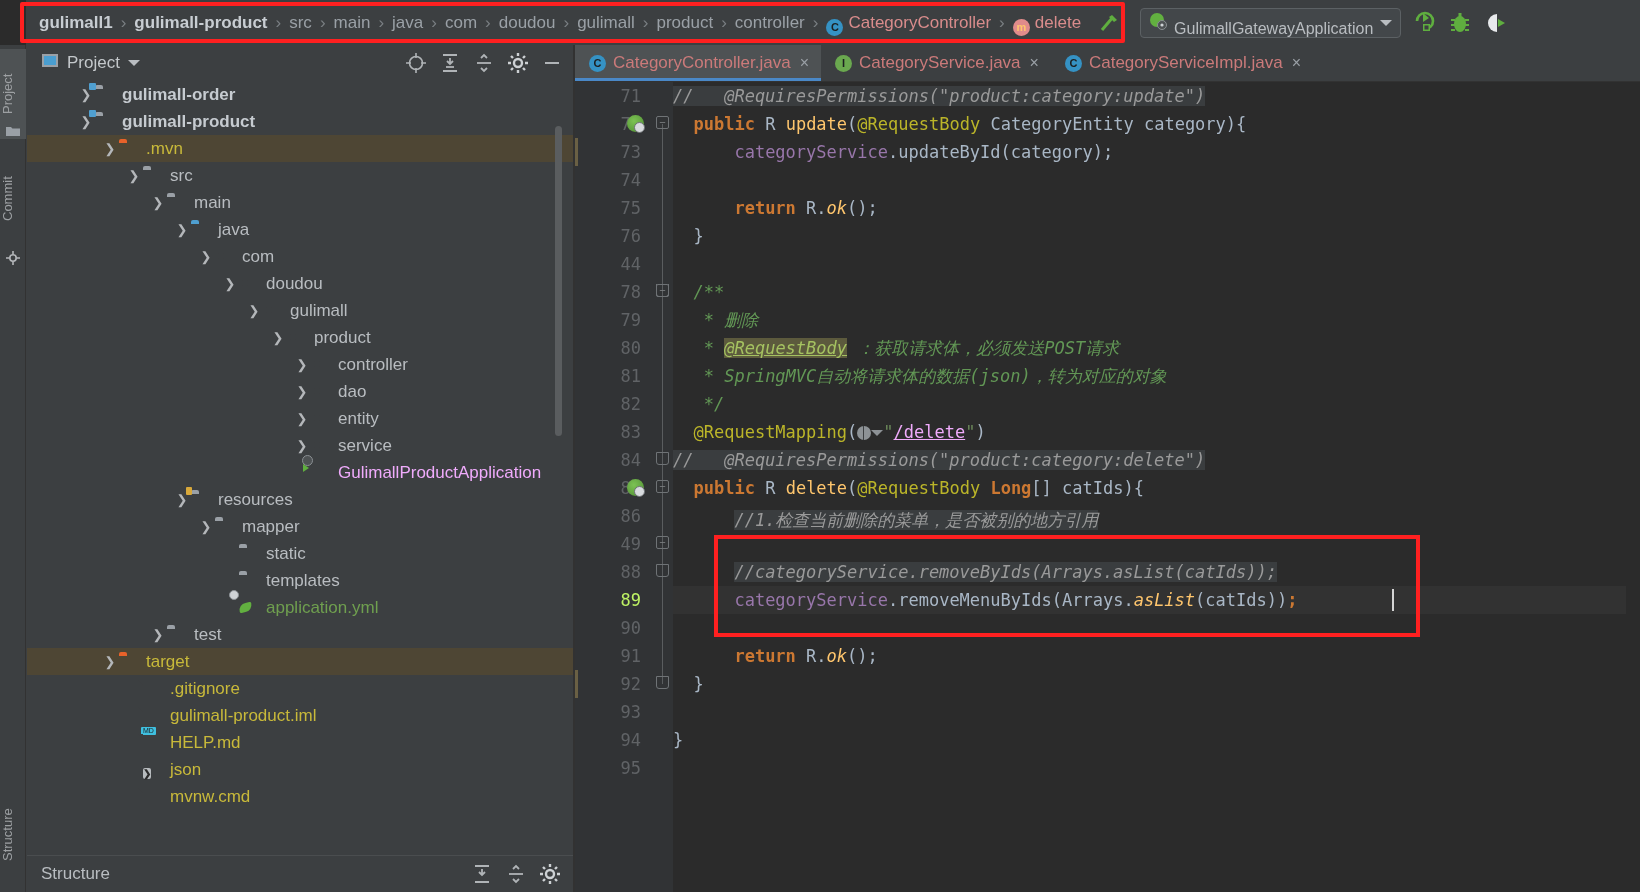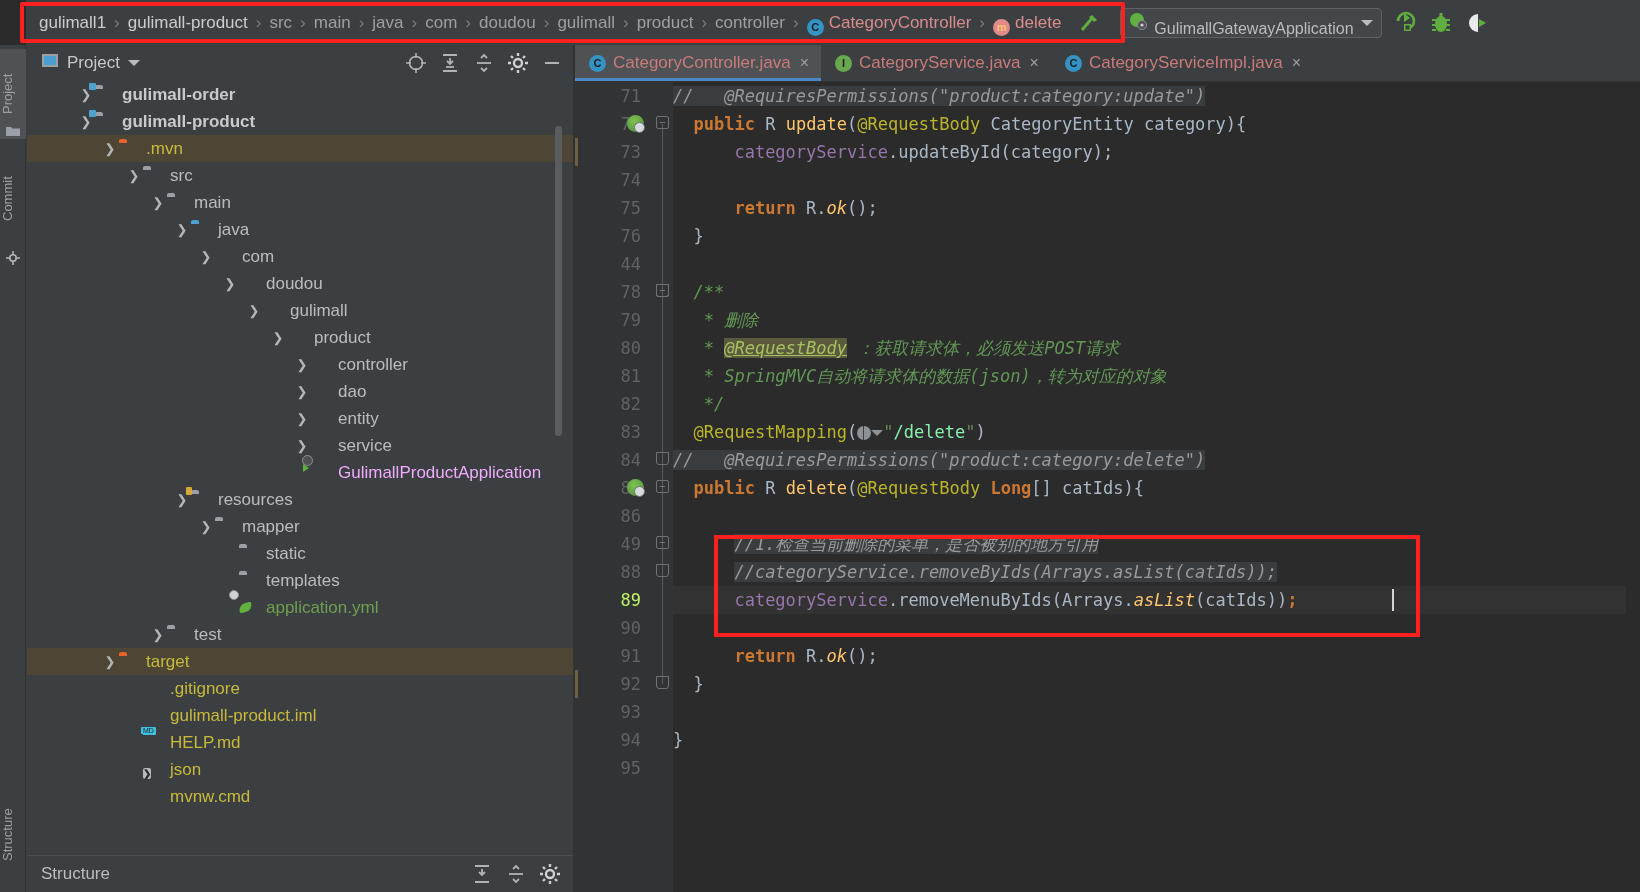--- a/index.html
+++ b/index.html
@@ -34,21 +34,21 @@
     gap: 0px;
     flex: none;
   }
   .crumb {
     font-size: 17px;
     color: #a9b7c6;
     padding: 0 7px;
     white-space: nowrap;
     line-height: 45px;
   }
-  .crumb.bold { font-weight: normal; color: #c8cdd2; }
+  .crumb.bold { font-weight: bold; color: #c8cdd2; }
   .crumb.dim  { color: #9aa0a6; }
   .crumb-sep {
     color: #7a7f83; font-size: 17px; padding: 0 1px;
   }
   .crumb-icon {
     display: inline-block;
     width: 17px; height: 17px; border-radius: 50%;
     margin-right: 5px;
     vertical-align: -3px;
     font-size: 11px; font-weight: bold;
@@ -347,21 +347,21 @@
     position:absolute; width: 2px; height: 22px; background:#d4d4d4; top:3px;
   }
 
   
   .kw   { color: #cc7832; font-weight: bold; }
   .cmt-h{ color: #9a9a9a; font-style: italic; background:#3a3d3f; }
   .jdoc { color: #629755; font-style: italic; }
   .jdoc-tag { color: #a5c261; font-style: italic; text-decoration: underline; background:#5c5a3d; }
   .anno { color: #bbb529; }
   .str  { color: #6a8759; }
-  .str-u{ color: #86efac; }
+  .str-u{ color: #f0abfc; text-decoration: underline; }
   .mth  { color: #ffc66d; }
   .fld  { color: #9876aa; }
   .typ  { color: #a9b7c6; }
   .ital { font-style: italic; }
   .punct{ color: #a9b7c6; }
 
   .fold-mark {
     position: absolute; left: 5px;
     width: 13px; height: 13px;
     border: 1px solid #6f7376; border-radius: 2px;
@@ -797,21 +797,21 @@
         <div class="codeline" style="top:168px"> </div>
         <div class="codeline" style="top:196px">  <span class="jdoc">/**</span></div>
         <div class="codeline" style="top:224px">   <span class="jdoc">* 删除</span></div>
         <div class="codeline" style="top:252px">   <span class="jdoc">* </span><span class="jdoc-tag">@RequestBody</span><span class="jdoc"> ：获取请求体，必须发送POST请求</span></div>
         <div class="codeline" style="top:280px">   <span class="jdoc">* SpringMVC自动将请求体的数据(json)，转为对应的对象</span></div>
         <div class="codeline" style="top:308px">   <span class="jdoc">*/</span></div>
         <div class="codeline" style="top:336px">  <span class="anno">@RequestMapping</span>(<span class="globe-ico"></span><span class="caret-dn" style="display:inline-block;vertical-align:2px;border-top-color:#8d9296;"></span><span class="str">"</span><span class="str-u">/delete</span><span class="str">"</span>)</div>
         <div class="codeline" style="top:364px"><span class="cmt-h">//   @RequiresPermissions("product:category:delete")</span></div>
         <div class="codeline" style="top:392px">  <span class="kw">public</span> <span class="typ">R</span> <span class="mth">delete</span>(<span class="anno">@RequestBody</span> <span class="kw">Long</span>[] catIds){</div>
         <div class="codeline" style="top:420px"> </div>
-        <div class="codeline" style="top:448px">      <span class="cmt-h">//1.检查当前删除的菜单，是否被别的地方引用</span></div>
+        <div class="codeline" style="top:424px">      <span class="cmt-h">//1.检查当前删除的菜单，是否被别的地方引用</span></div>
         <div class="codeline" style="top:476px">      <span class="cmt-h">//categoryService.removeByIds(Arrays.asList(catIds));</span></div>
         <div class="codeline" style="top:504px">      <span class="fld">categoryService</span>.<span class="punct">removeMenuByIds</span>(<span class="typ">Arrays</span>.<span class="mth ital">asList</span>(catIds))<span class="kw">;</span></div>
         <div class="caret-mark" style="top:507px; left:719px;"></div>
         <div class="codeline" style="top:532px"> </div>
         <div class="codeline" style="top:560px">      <span class="kw">return</span> <span class="typ">R</span>.<span class="mth ital">ok</span>();</div>
         <div class="codeline" style="top:588px">  }</div>
         <div class="codeline" style="top:616px"> </div>
         <div class="codeline" style="top:644px">}</div>
         <div class="codeline" style="top:672px"> </div>
       </div>

